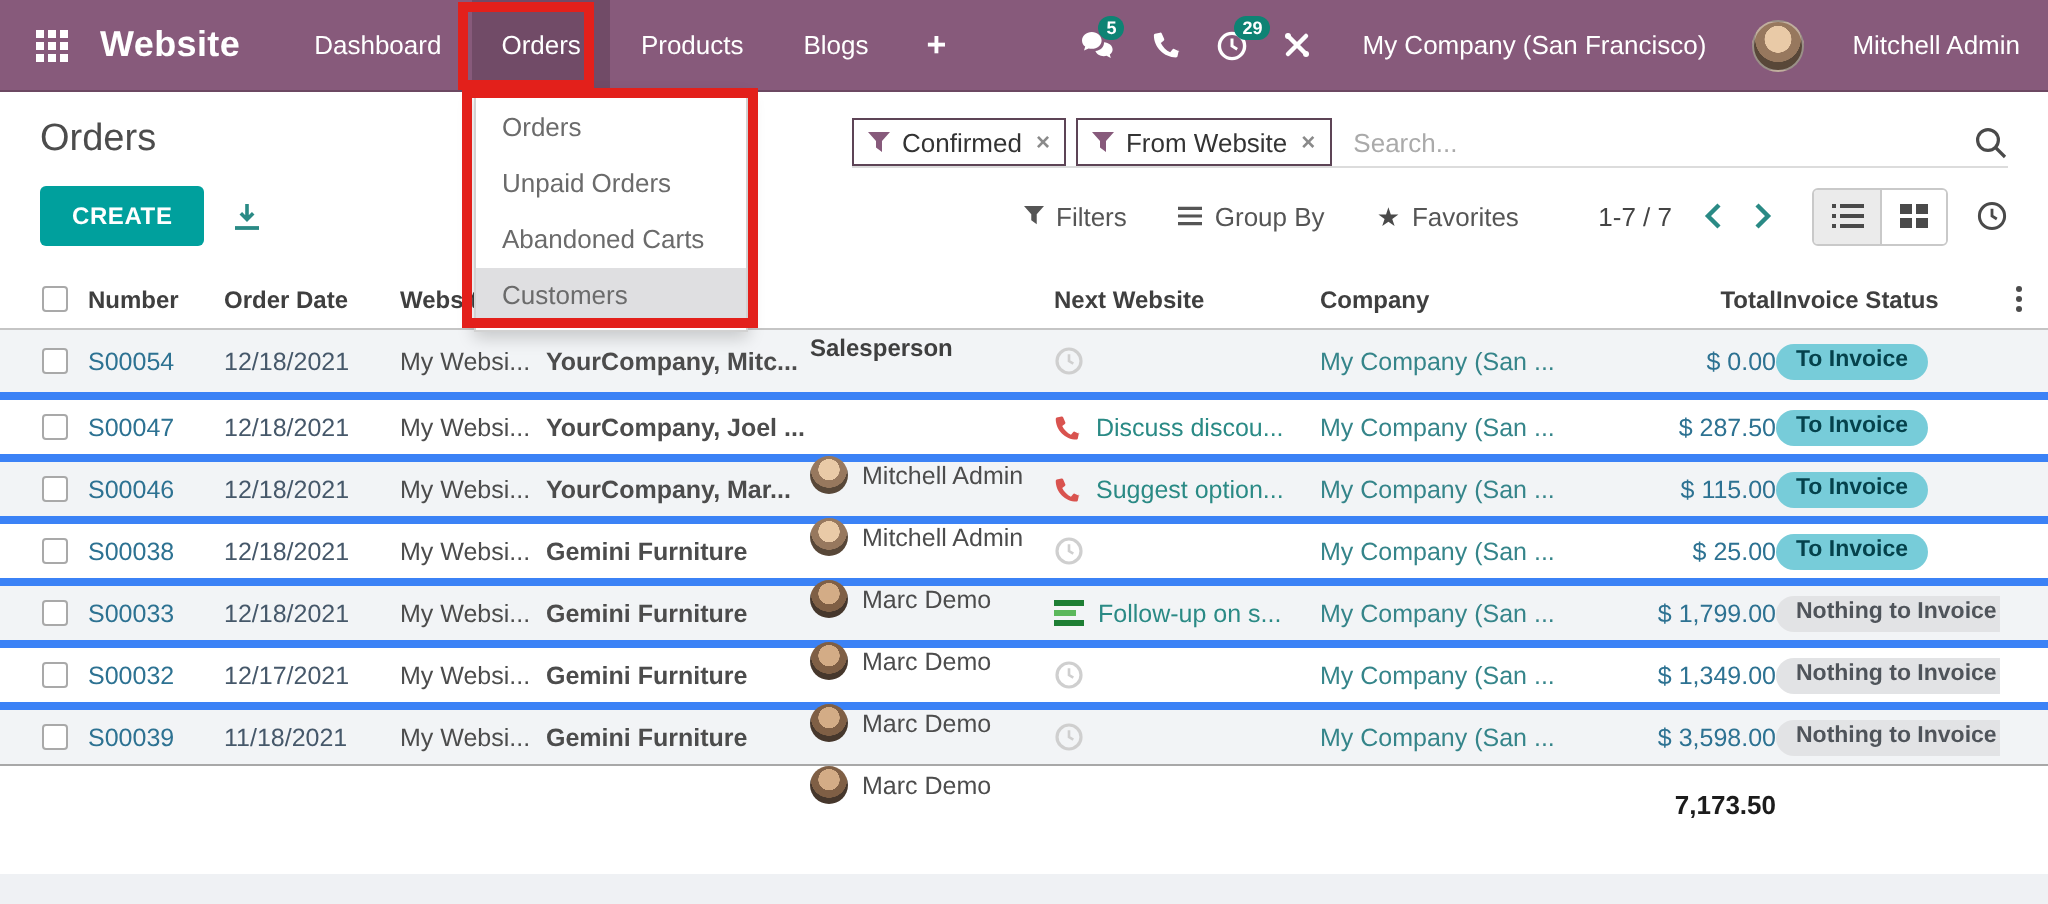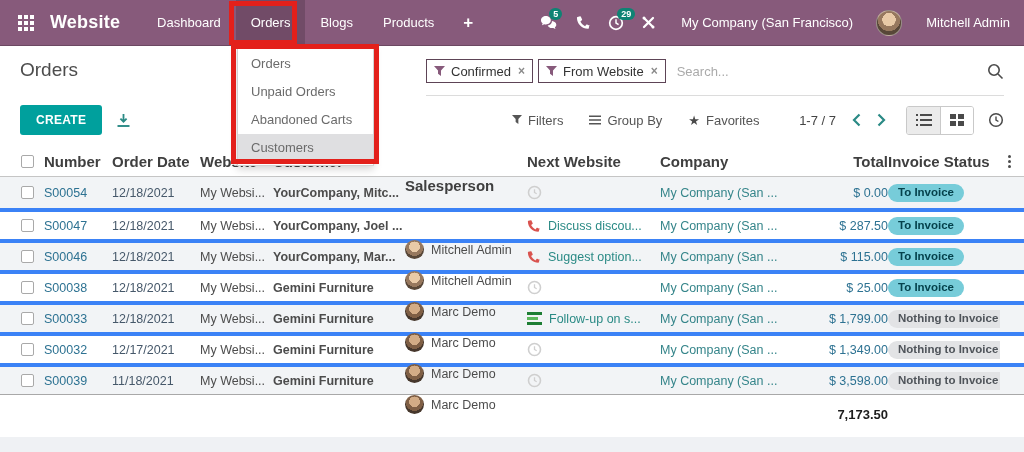--- a/index.html
+++ b/index.html
@@ -26,21 +26,21 @@
   .avatar { border-radius:50%; display:inline-block;
             background:radial-gradient(circle at 50% 36%, #e9caa7 0 34%, #97785e 35% 58%, #584738 59% 100%); }
   .avatar.marc { background:radial-gradient(circle at 50% 36%, #d3ac86 0 34%, #7f5f45 35% 58%, #46372c 59% 100%); }
   .av-top { width:26px; height:26px; border:1px solid rgba(255,255,255,.4); }
   .tb-user { font-size:13px; margin-left:7px; cursor:pointer; white-space:nowrap; }
 
   
   .cp1 { display:flex; align-items:flex-start; padding:13px 20px 0 20px; }
   .page-title { font-size:19px; color:#4c4c4c; }
   .searchbox { margin-left:auto; width:578px; display:flex; align-items:center;
-               border-bottom:1px solid #dcdcdc; padding-bottom:12px; }
+               border-bottom:1px solid #dcdcdc; padding-bottom:0; }
   .facet { display:flex; align-items:center; border:1px solid #5d4456; height:24px; padding:0 7px;
            margin-right:5px; background:#fff; cursor:default; }
   .facet .flabel { font-size:13px; color:#333; margin:0 2px 0 6px; white-space:nowrap; }
   .facet .fx { color:#8a8a8a; font-size:12px; font-weight:bold; margin-left:5px; cursor:pointer; }
   .search-input { border:0; outline:0; flex:1; font-size:13px; color:#444; padding:4px 6px;
                   font-family:"Liberation Sans",sans-serif; }
   .search-input::placeholder { color:#aaa; }
   .cp2 { display:flex; align-items:center; padding:9px 20px 12px 20px; }
   .btn-create { background:#00a09d; color:#fff; border:0; font-weight:bold; font-size:12px;
                 padding:8px 16px; border-radius:3px; cursor:pointer; letter-spacing:.3px;
@@ -53,21 +53,21 @@
   .chev { margin-left:16px; cursor:pointer; display:flex; align-items:center; }
   .view-switch { display:flex; border:1px solid #c9c9c9; border-radius:3px; overflow:hidden; margin-left:20px; }
   .vs-btn { width:33px; height:27px; display:flex; align-items:center; justify-content:center; cursor:pointer; background:#fff; }
   .vs-btn.active { background:#ebebeb; }
   .vs-btn + .vs-btn { border-left:1px solid #c9c9c9; }
   .activity-view { margin-left:14px; cursor:pointer; display:flex; align-items:center; }
 
   
   .list { position:relative; }
   .trow, .thead, .tfoot { display:flex; align-items:center; width:1024px; }
-  .thead { height:30px; border-bottom:1px solid #c5c5c5; font-weight:bold; color:#3f3f3f; font-size:15px; }
+  .thead { height:30px; border-bottom:1px solid #c5c5c5; font-weight:bold; color:#3f3f3f; font-size:12px; }
   .trow { height:31px; font-size:12.5px; color:#4c4c4c; border-top:4px solid #3b82f6; cursor:pointer; }
   .trow:first-child { border-top:0; }
   .trow:nth-child(odd) { background:#f2f4f6; }
   .cell { padding-right:8px; white-space:nowrap; overflow:hidden; display:flex; align-items:center; }
   .c-check { width:44px; padding-left:21px; }
   .c-number { width:68px; }
   .c-date { width:88px; }
   .c-website { width:73px; }
   .c-customer { width:132px;font-weight:bold; }
   .c-sales { width:122px;margin-top:48px; }
@@ -119,22 +119,22 @@
         <span></span>
         <span></span>
         <span></span>
         <span></span>
         <span></span>
     </div>
     <div class="brand">Website</div>
     <nav class="top-nav">
         <div class="nav-item">Dashboard</div>
         <div class="nav-item active">Orders</div>
+        <div class="nav-item">Products</div>
         <div class="nav-item">Blogs</div>
-        <div class="nav-item">Products</div>
       </nav>
     <div class="nav-plus">+</div>
 
     <div class="top-right">
       <div class="tb-icon">
         <svg width="19" height="15" viewBox="0 0 19 15">
             <path fill="#fff" d="M1 5.2C1 2.9 3.2 1 5.9 1s4.9 1.9 4.9 4.2-2.2 4.2-4.9 4.2c-.5 0-1.1-.1-1.6-.2L2 10.3l.6-2C1.6 7.5 1 6.4 1 5.2z"></path>
             <path fill="#fff" d="M12 6.1c2.4.2 4.3 1.7 4.3 3.6 0 1-.5 1.9-1.4 2.5l.5 1.8-2.1-1.1c-.4.1-.9.2-1.4.2-2 0-3.7-1.1-4.2-2.6 2.6-.3 4.4-2.1 4.3-4.4z"></path>
           </svg>
         <span class="tb-badge">5</span>

